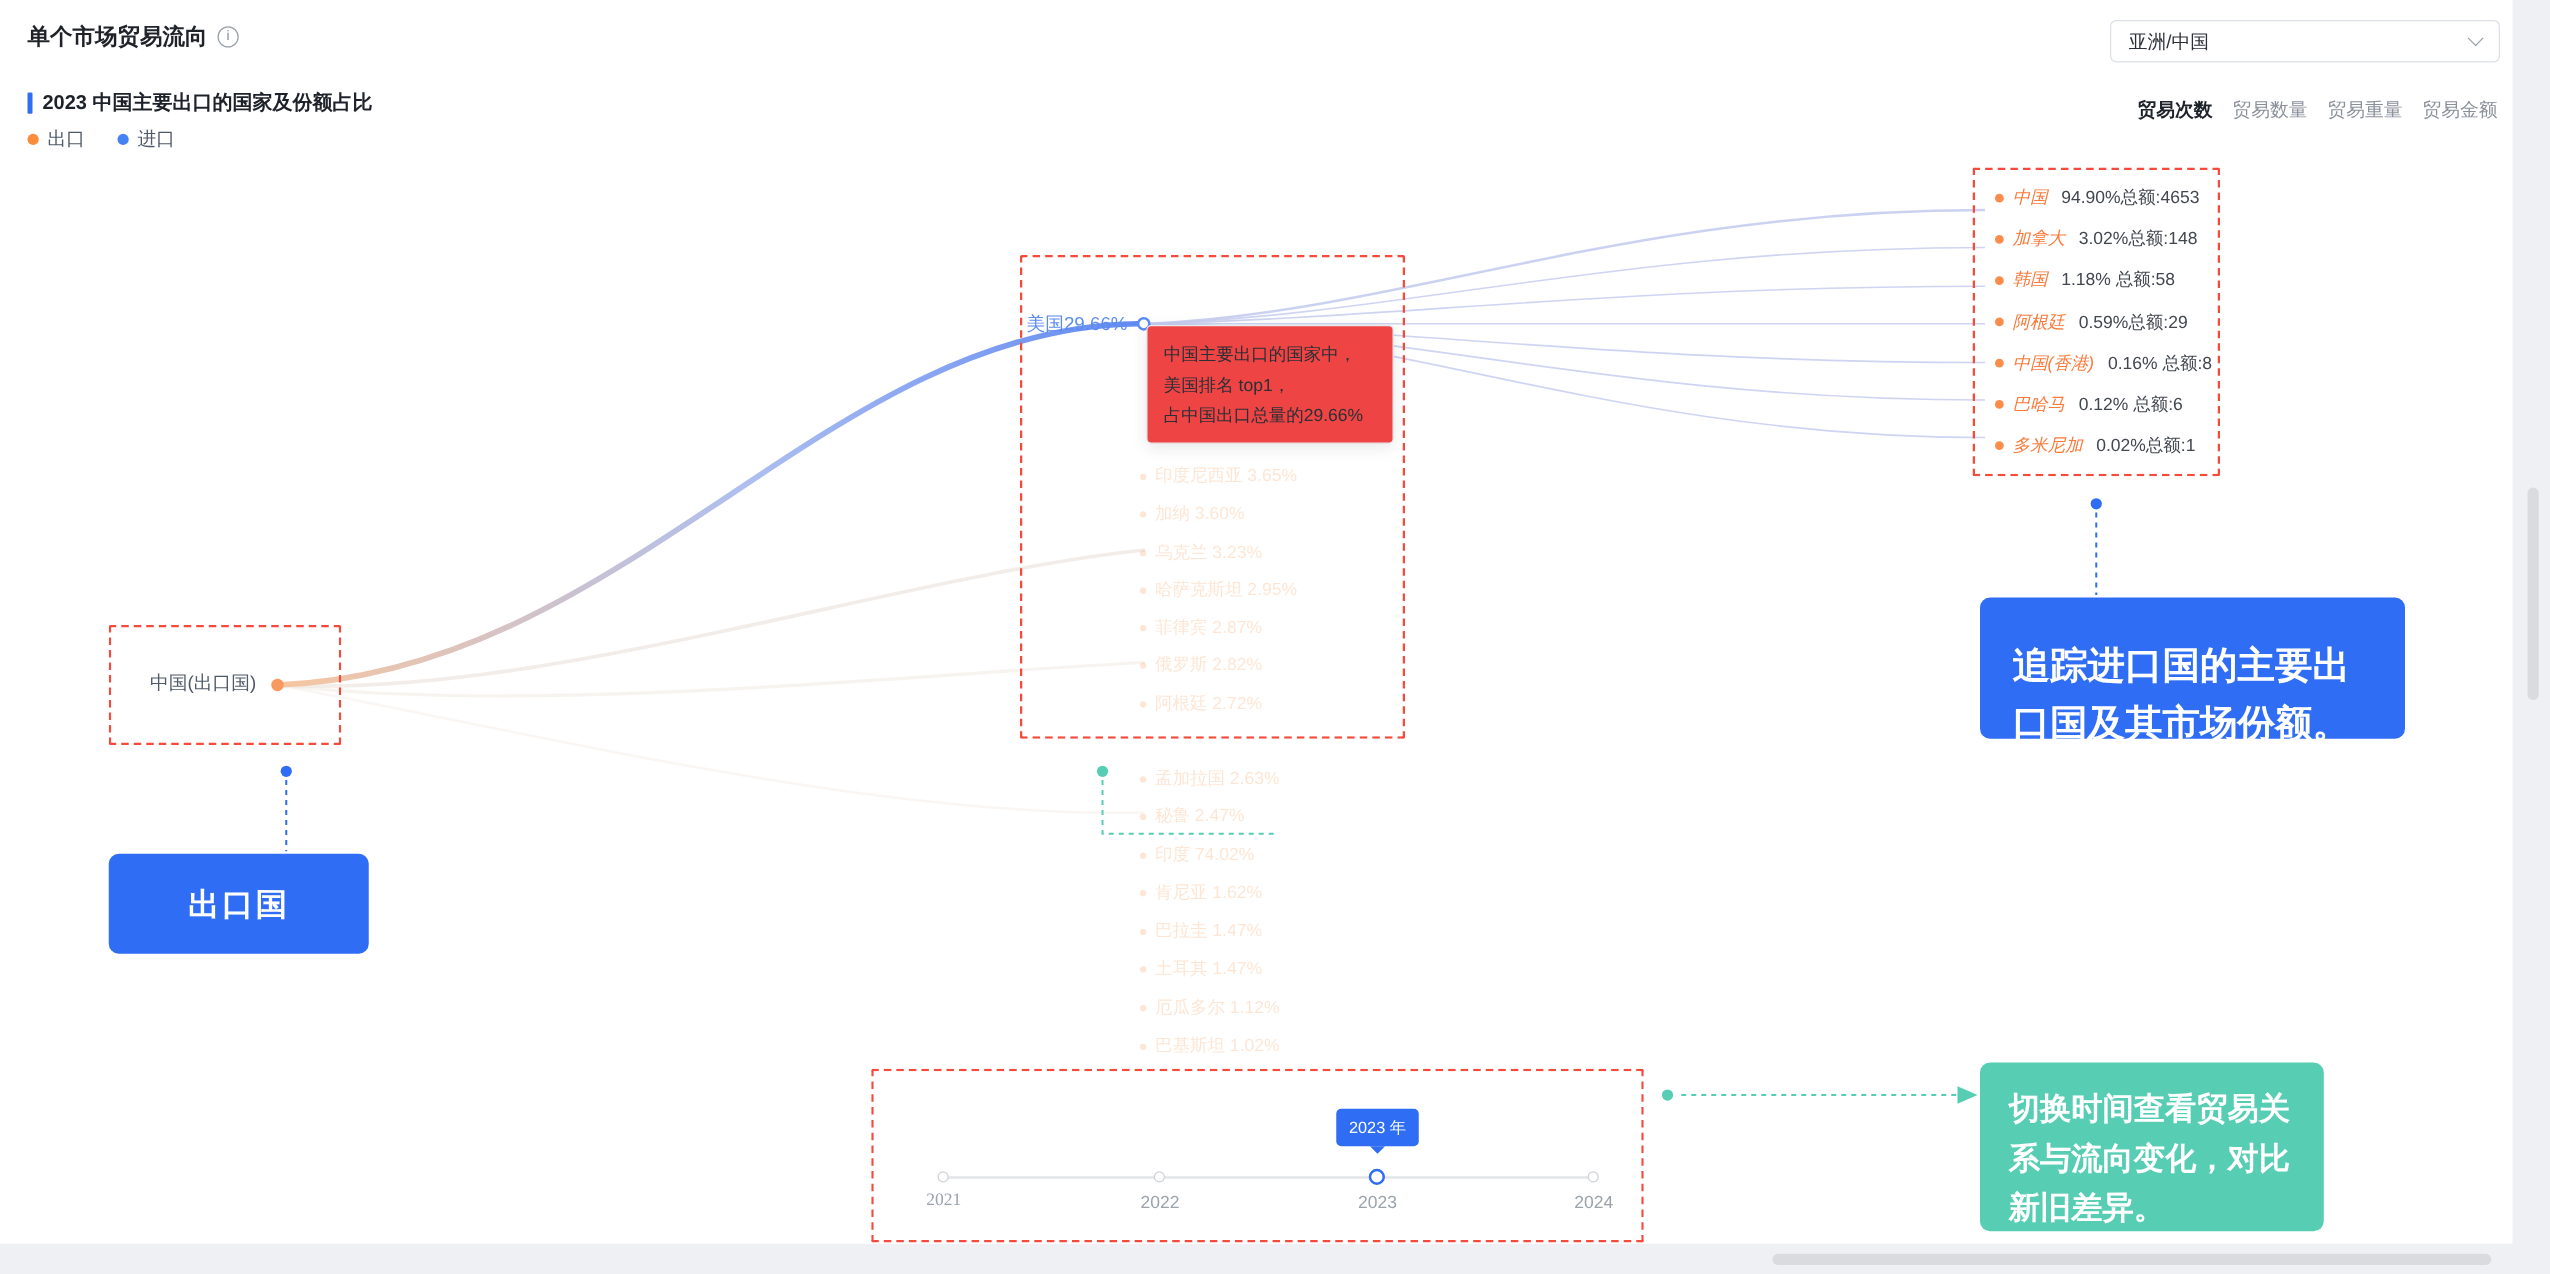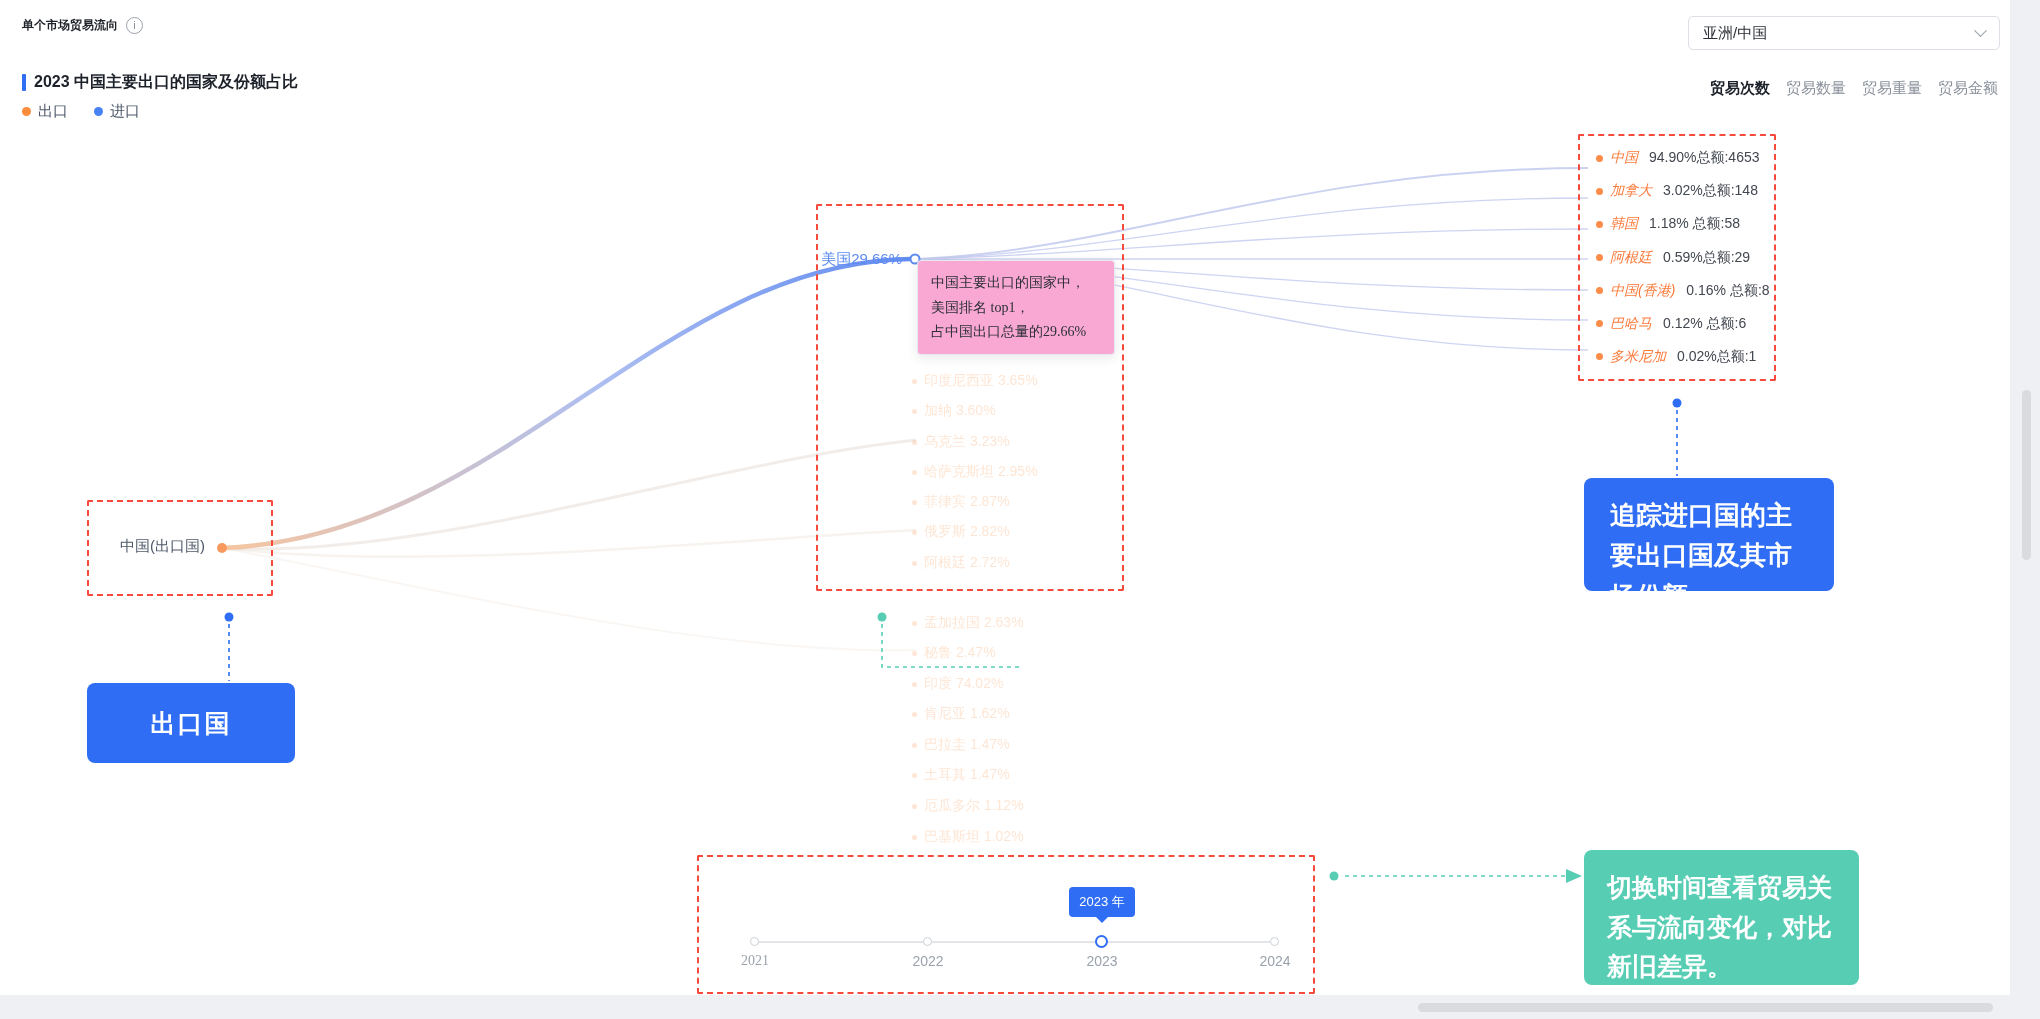--- a/index.html
+++ b/index.html
@@ -3,21 +3,21 @@
 <meta charset="utf-8">
 <style>
   * { margin:0; padding:0; box-sizing:border-box; }
   html,body { width:2040px; height:1019px; overflow:hidden; }
   body { background:#eef0f3; font-family:"Liberation Sans","DejaVu Sans",sans-serif; color:#1f2329; }
   .panel { position:absolute; left:0; top:0; width:2010px; height:995px; background:#ffffff; }
   .canvas { position:absolute; inset:0; }
 
   
   .title-wrap { position:absolute; left:22px; top:17px; display:flex; align-items:center; gap:8px; }
-  .page-title { font-size:12px; font-weight:600; color:#1f2329;text-align:center; }
+  .page-title { font-size:18px; font-weight:600; color:#1f2329;text-align:center; }
   .info-icon { width:17px; height:17px; border:1.4px solid #9aa1a9; border-radius:50%; color:#868c94;
                font-size:11px; line-height:14px; text-align:center; display:inline-block; cursor:pointer; }
   .region-select { position:absolute; left:1688px; top:16px; width:312px; height:34px; border:1px solid #dcdfe5;
                    border-radius:5px; background:#fff; display:flex; align-items:center; justify-content:space-between;
                    padding:0 14px; font-size:15px; color:#2b2f36; cursor:pointer; }
   .caret { width:9px; height:9px; border-right:1.6px solid #98a0a8; border-bottom:1.6px solid #98a0a8;
            transform:rotate(45deg) translate(-2px,-2px); }
 
   
   .subtitle-wrap { position:absolute; left:22px; top:72px; display:flex; align-items:center; gap:8px; }
@@ -40,45 +40,45 @@
   .frame-middle   { left:816px; top:204px; width:308px; height:387px; }
   .frame-right    { left:1578px;top:134px; width:198px; height:247px; }
   .frame-timeline { left:697px; top:855px; width:618px; height:139px; }
 
   svg.flows { position:absolute; inset:0; pointer-events:none; }
 
   .exporter-label { position:absolute; left:120px; top:537px; font-size:15px; color:#4e5969; cursor:pointer; }
   .us-label { position:absolute; left:810px; top:250px; width:92px; text-align:right; font-size:15px; color:#5b8bf2; cursor:pointer; }
 
   
-  .tooltip { position:absolute; left:917px; top:260px; width:198px; height:95px; background:#f9a8d4;
+  .tooltip { position:absolute; left:917px; top:260px; width:198px; height:95px; background:#ef4444;
              border:1px solid #e8e9ed; border-radius:4px; box-shadow:0 3px 12px rgba(31,35,41,.10);
-             padding:10px 13px; font-size:14px; line-height:1.75; color:#2b2f36;font-family:Liberation Serif, serif; }
+             padding:10px 13px; font-size:14px; line-height:1.75; color:#2b2f36; }
 
   
   .faded-row { position:absolute; display:flex; align-items:center; gap:7px; height:20px;
                font-size:14px; color:#fa8c3c; opacity:.22; }
   .faded-row .dot { width:5px; height:5px; background:#fb8c4a; }
 
   
   .dest-list { position:absolute; left:1578px; top:134px; width:198px; height:247px; display:flex;
                flex-direction:column; justify-content:space-evenly; padding-left:18px; }
   .dest-row { display:flex; align-items:center; gap:7px; font-size:14px; white-space:nowrap; cursor:pointer; }
   .dest-row .dot { width:7px; height:7px; background:#fb8c4a; flex:none; }
   .dest-name { color:#fb7a3a;font-style:italic; }
   .dest-detail { color:#42474f; margin-left:4px; }
 
   
   .callout { position:absolute; color:#fff; font-weight:700; border-radius:8px; }
   .callout-exporter { left:87px; top:683px; width:208px; height:80px; background:#2f6ef4;
                       display:flex; align-items:center; justify-content:center; font-size:25px; letter-spacing:2px; }
   .callout-importer { left:1024px; top:634px; width:232px; height:68px; background:#57cdb4;
                       display:flex; align-items:center; justify-content:center; font-size:23px; letter-spacing:1px; }
-  .callout-track { left:1584px; top:478px; width:250px; height:113px; background:#2f6ef4;
-                   padding:17px 26px; font-size:26px; line-height:1.55; }
+  .callout-track { left:1584px; top:478px; width:340px; height:113px; background:#2f6ef4;
+                   padding:32px 26px; font-size:30px; line-height:1.55; }
   .callout-time { left:1584px; top:850px; width:275px; height:135px; background:#57cdb4;
                   padding:18px 23px; font-size:25px; line-height:1.58; }
 
   
   .track { position:absolute; left:755px; top:941px; width:520px; height:2px; background:#e3e5e9; }
   .tick { position:absolute; width:9px; height:9px; border-radius:50%; background:#fff; border:1.5px solid #cdd1d6; cursor:pointer; }
   .tick.selected { width:13px; height:13px; border:2px solid #2f6ef4; }
   .year-label { position:absolute; width:60px; text-align:center; font-size:14px; color:#9aa2ac; top:953px; }
   .year-badge { position:absolute; left:1069px; top:887px; width:66px; height:30px; background:#2f6ef4; color:#fff;
                 border-radius:4px; font-size:13px; display:flex; align-items:center; justify-content:center; cursor:pointer; }

